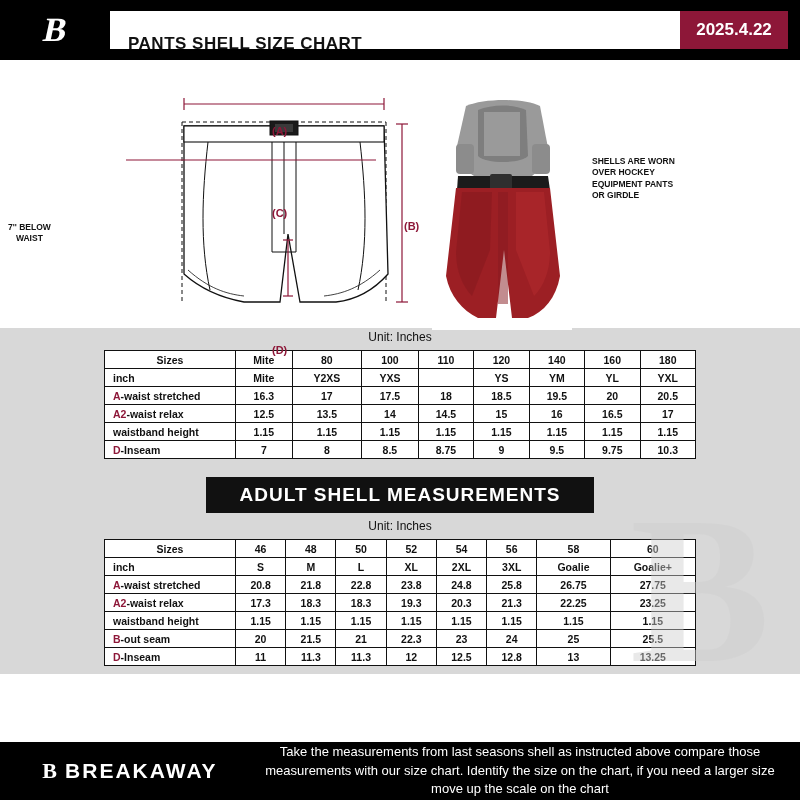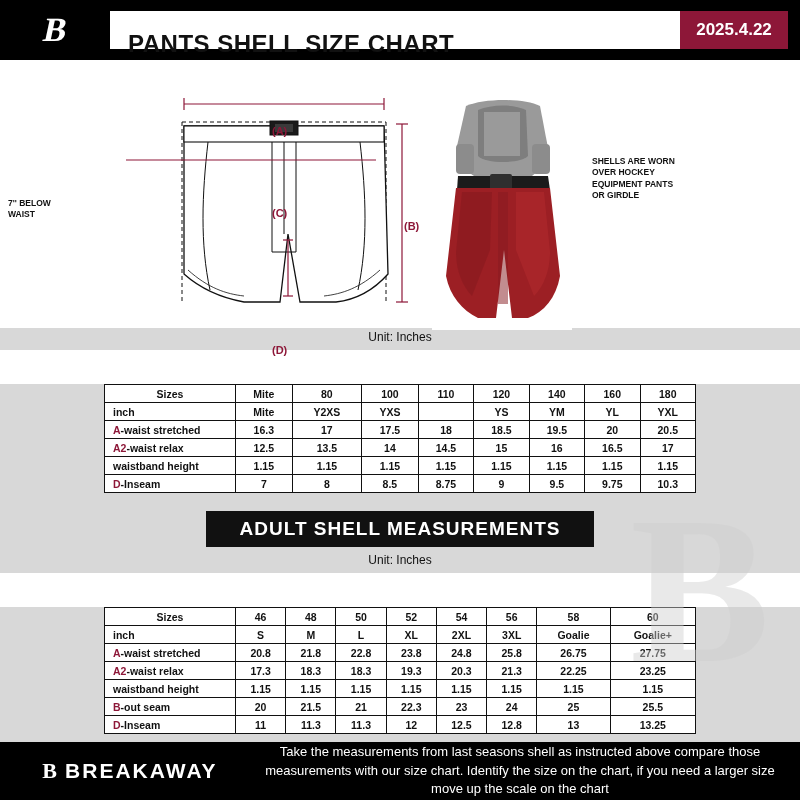--- a/index.html
+++ b/index.html
@@ -5,41 +5,41 @@
   html,body{margin:0;padding:0;background:#000;}
   body{width:800px;height:800px;font-family:"Liberation Sans",sans-serif;overflow:hidden;}
   .page{position:relative;width:800px;height:800px;background:#ffffff;}
 
   
   .header{position:relative;height:60px;background:#000;display:flex;align-items:center;}
   .logo-box{width:110px;height:60px;display:flex;align-items:center;justify-content:center;}
   .bw-logo{color:#fff;font-family:"Liberation Serif",serif;font-weight:bold;font-size:34px;line-height:1;position:relative;}
   .bw-logo .slash{display:inline-block;transform:skewX(-12deg);}
   .title-box{flex:1;background:#fff;height:38px;display:flex;align-items:center;padding-left:18px;margin-right:0;}
-  .title-box span{font-size:24px;font-weight:bold;letter-spacing:.5px;color:#111;margin-top:28px;}
+  .title-box span{font-size:17px;font-weight:bold;letter-spacing:.5px;color:#111;margin-top:28px;}
   .date-box{width:108px;height:38px;background:#8d1738;color:#fff;display:flex;align-items:center;justify-content:center;font-size:17px;font-weight:bold;margin-right:12px;}
 
   
   .diagram{position:relative;height:268px;background:#fff;}
   .short-svg{position:absolute;left:104px;top:4px;}
   .photo{position:absolute;left:432px;top:40px;width:140px;height:230px;}
   .note{position:absolute;left:592px;top:96px;width:96px;font-size:8.5px;line-height:1.35;font-weight:bold;color:#111;}
   .lbl{position:absolute;font-size:11px;font-weight:bold;color:#8d1738;}
   .lbl-black{position:absolute;font-size:8.5px;font-weight:bold;color:#111;line-height:1.25;}
 
   
   .banner{background:#8d1738;color:#fff;text-align:center;font-size:12.5px;line-height:1.55;padding:9px 52px;font-weight:bold;}
 
   
   .section-wrap{background:#d8d8d8;padding:10px 0 4px;text-align:center;}
   .section-pill{display:inline-block;background:#111;color:#fff;font-size:19px;font-weight:bold;letter-spacing:1px;padding:7px 34px;}
   .unit{background:#d8d8d8;text-align:center;font-size:12px;color:#111;padding:2px 0 6px;}
 
   
-  .tbl-wrap{background:#d8d8d8;padding:0 104px 8px;margin-top:34px;}
+  .tbl-wrap{background:#d8d8d8;padding:0 104px 8px;}
   table{border-collapse:collapse;width:100%;background:#fff;font-size:10.5px;}
   th,td{border:1px solid #111;text-align:center;height:17px;padding:0 2px;font-weight:bold;color:#111;}
   td.rowlbl{text-align:left;padding-left:8px;}
   td.rowlbl .red{color:#8d1738;}
   th:first-child,td:first-child{width:120px;}
 
   
   .footer{position:absolute;left:0;bottom:0;width:800px;height:58px;background:#000;display:flex;align-items:center;}
   .footer-logo{width:260px;display:flex;align-items:center;justify-content:center;gap:8px;color:#fff;}
   .footer-logo .mark{font-family:"Liberation Serif",serif;font-size:22px;font-weight:bold;}
@@ -116,21 +116,21 @@
         <line x1="179" y1="232" x2="189" y2="232"></line>
       </g>
 
       <line x1="22" y1="96" x2="88" y2="96" stroke="#8d1738" stroke-width="1.1"></line>
     </svg>
 
     <div class="lbl" style="left:272px;top:65px;">(A)</div>
     <div class="lbl" style="left:404px;top:160px;">(B)</div>
     <div class="lbl" style="left:272px;top:147px;">(C)</div>
     <div class="lbl" style="left:272px;top:284px;">(D)</div>
-    <div class="lbl-black" style="left:8px;top:138px;white-space:pre;">7'' BELOW
+    <div class="lbl-black" style="left:8px;top:162px;white-space:pre;text-align:center;">7'' BELOW
 WAIST</div>
 
     <svg class="photo" viewBox="0 0 140 230">
       <rect x="0" y="0" width="140" height="230" fill="#ffffff"></rect>
 
       <path d="M34 6 C52 -2 92 -2 108 6 L116 48 C114 60 108 70 100 76 L42 76 C32 70 26 58 25 46 Z" fill="#9a9a9a"></path>
       <path d="M46 10 C60 4 82 4 94 10 L96 56 C88 64 54 64 46 56 Z" fill="#7e7e7e"></path>
       <path d="M52 12 h36 v44 h-36 z" fill="#b5b5b5" opacity=".5"></path>
       <rect x="24" y="44" width="18" height="30" rx="4" fill="#8c8c8c"></rect>
       <rect x="100" y="44" width="18" height="30" rx="4" fill="#8c8c8c"></rect>

